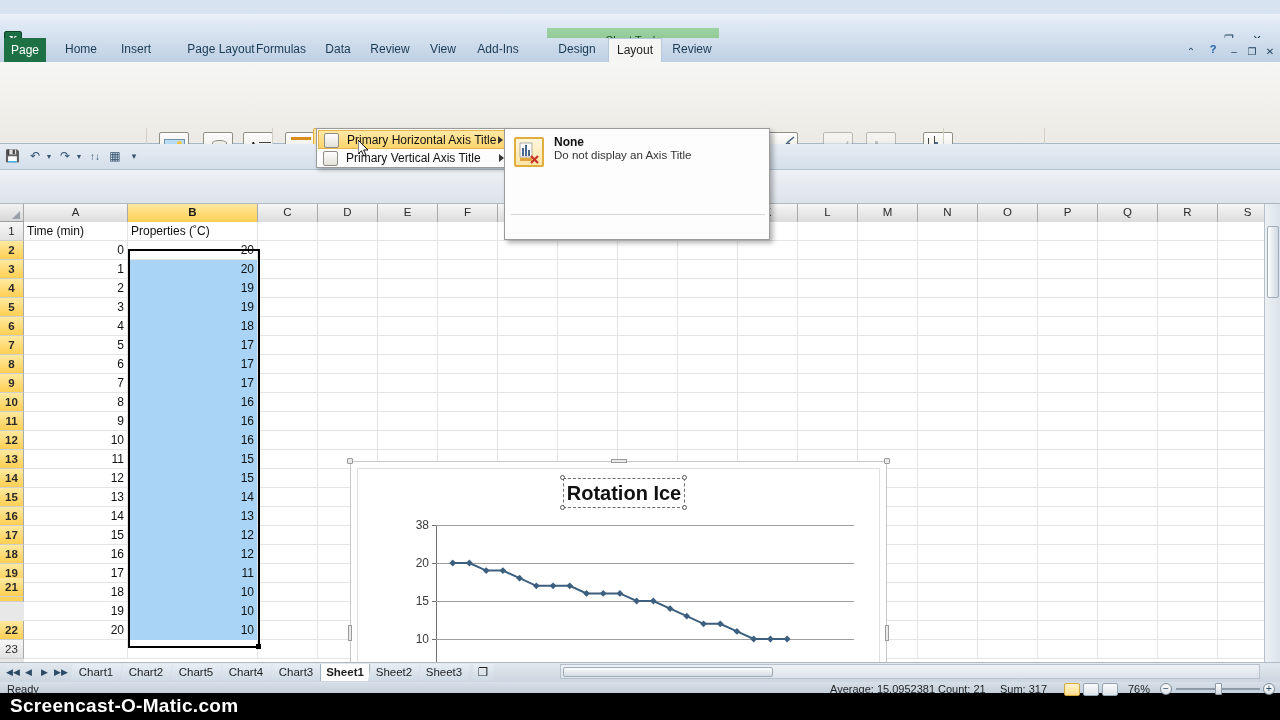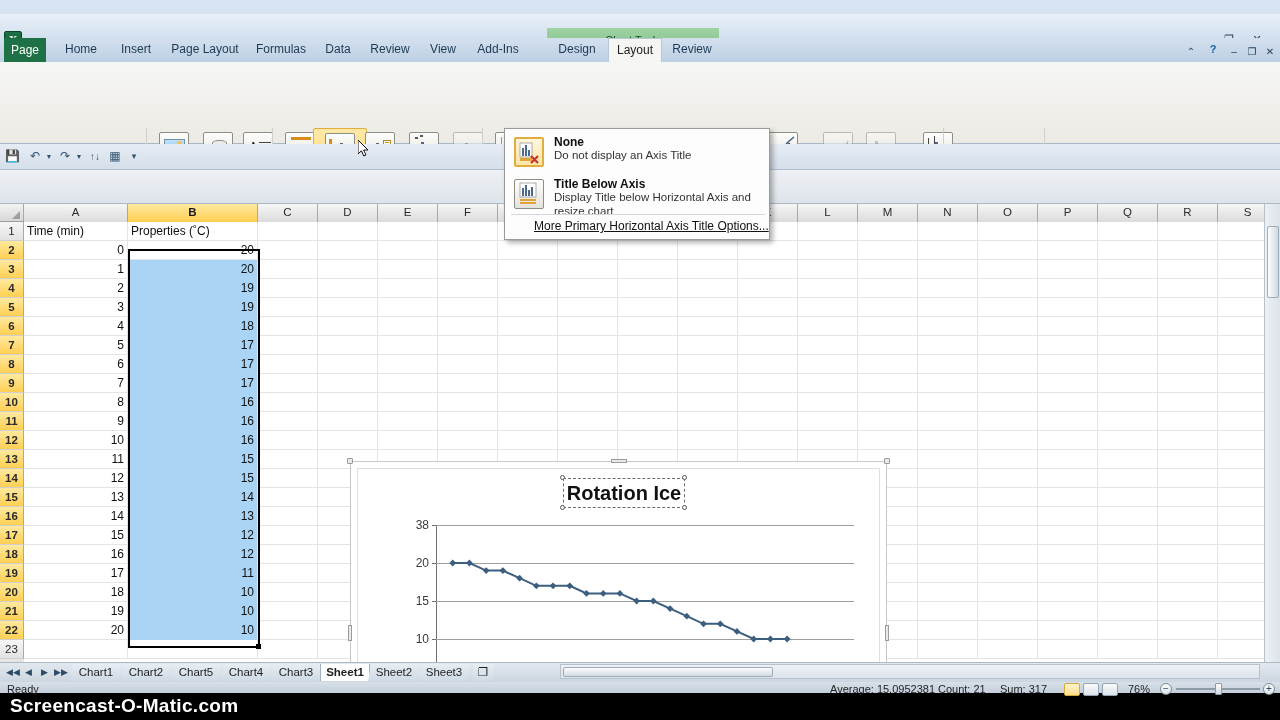--- a/index.html
+++ b/index.html
@@ -233,21 +233,21 @@
     <div class="wbtn" style="left:1244px">✕</div>
     <div id="chart-tools-head">Chart Tools</div>
   </div>
 
   <div id="tabstrip">
     <div id="ct-band"></div>
   </div>
   <div id="tab-file">Page</div>
   <div class="rtab" style="left:54px;width:54px">Home</div>
   <div class="rtab" style="left:110px;width:52px">Insert</div>
-  <div class="rtab" style="left:164px;width:82px">Page Layout</div>
+  <div class="rtab" style="left:180px;width:82px">Page Layout</div>
   <div class="rtab" style="left:248px;width:66px">Formulas</div>
   <div class="rtab" style="left:316px;width:44px">Data</div>
   <div class="rtab" style="left:362px;width:56px">Review</div>
   <div class="rtab" style="left:420px;width:46px">View</div>
   <div class="rtab" style="left:468px;width:60px">Add-Ins</div>
   <div class="rtab" style="left:548px;width:58px">Design</div>
   <div class="rtab sel" style="left:608px;width:54px">Layout</div>
   <div class="rtab" style="left:664px;width:56px">Review</div>
   <div class="wbtn" style="left:1182px;top:44px;width:18px;font-size:10px">⌃</div>
   <div class="wbtn" style="left:1204px;top:42px;width:18px;color:#1c5fa8;font-weight:bold">?</div>
@@ -573,21 +573,21 @@
         <div class="rowcell sel" style="top: 190px;">11</div>
         <div class="rowcell sel" style="top: 209px;">12</div>
         <div class="rowcell sel" style="top: 228px;">13</div>
         <div class="rowcell sel" style="top: 247px;">14</div>
         <div class="rowcell sel" style="top: 266px;">15</div>
         <div class="rowcell sel" style="top: 285px;">16</div>
         <div class="rowcell sel" style="top: 304px;">17</div>
         <div class="rowcell sel" style="top: 323px;">18</div>
         <div class="rowcell sel" style="top: 342px;">19</div>
         <div class="rowcell sel" style="top: 361px;">20</div>
-        <div class="rowcell sel" style="top: 380px;">21</div>
+        <div class="rowcell sel" style="top: 356px;">21</div>
         <div class="rowcell sel" style="top: 399px;">22</div>
         <div class="rowcell" style="top: 418px;">23</div>
       </div>
     <div id="rows">
         <div class="grow" style="top: 18px;">
           <div class="gcell" style="left: 0px; width: 104px;">Time (min)</div>
           <div class="gcell" style="left: 104px; width: 130px;">Properties (˚C)</div>
           <div class="gcell" style="left: 234px; width: 60px;"></div>
           <div class="gcell" style="left: 294px; width: 60px;"></div>
           <div class="gcell" style="left: 354px; width: 60px;"></div>
@@ -1170,54 +1170,48 @@
   <div class="stat" style="left:938px">Count: 21</div>
   <div class="stat" style="left:1000px">Sum: 317</div>
   <div class="vbtn on" style="left:1064px"></div>
   <div class="vbtn" style="left:1083px"></div>
   <div class="vbtn" style="left:1102px"></div>
   <div id="zoomtxt" style="left:1128px">76%</div>
   <div class="zcirc" style="left:1160px">−</div>
   <div id="zoomtrack" style="left:1176px;width:84px"></div>
   <div id="zoomknob" style="left:1215px"></div>
   <div class="zcirc" style="left:1263px">+</div>
+<div id="menu1" style="left: 316px; top: 128px;">
+      <div class="m1item hl" style="top:1px">
+        <span class="mico"></span>
+        <span>Primary Horizontal Axis Title</span>
+        <span class="marrow"></span>
+      </div>
+      <div class="m1item" style="top:20px">
+        <span class="mico"></span>
+        <span>Primary Vertical Axis Title</span>
+        <span class="marrow"></span>
+      </div>
+    </div>
     <div id="menu2" style="left: 504px; top: 128px;">
       <div class="m2item" style="top:2px;height:40px">
         <span class="m2ico selico">
           <svg width="26" height="26" viewBox="0 0 26 26">
             <rect x="4" y="4" width="12" height="14" fill="#fff" stroke="#8a8a8a" stroke-width=".7"></rect>
             <rect x="6" y="9" width="2" height="8" fill="#49688c"></rect>
             <rect x="9" y="6" width="2" height="11" fill="#49688c"></rect>
             <rect x="12" y="11" width="2" height="6" fill="#49688c"></rect>
             <rect x="4" y="19" width="12" height="3" fill="#e0a33c"></rect>
             <path d="M15 17 l7 7 M22 17 l-7 7" stroke="#c6342a" stroke-width="2.2"></path>
           </svg>
         </span>
         <span class="m2t">None</span>
         <span class="m2d">Do not display an Axis Title</span>
       </div>
-      <div class="m2item" style="top:44px;height:40px">
-        <span class="m2ico">
-          <svg width="26" height="26" viewBox="0 0 26 26">
-            <rect x="5" y="3" width="16" height="14" fill="#fff" stroke="#8a8a8a" stroke-width=".7"></rect>
-            <rect x="7" y="8" width="2" height="8" fill="#49688c"></rect>
-            <rect x="10" y="5" width="2" height="11" fill="#49688c"></rect>
-            <rect x="13" y="10" width="2" height="6" fill="#49688c"></rect>
-            <rect x="16" y="7" width="2" height="9" fill="#49688c"></rect>
-            <rect x="5" y="19" width="16" height="2" fill="#e0a33c"></rect>
-            <rect x="5" y="22" width="16" height="2" fill="#e0a33c"></rect>
-          </svg>
-        </span>
-        <span class="m2t">Title Below Axis</span>
-        <span class="m2d">Display Title below Horizontal Axis and resize chart</span>
-      </div>
       <div id="m2sep"></div>
-      <div id="m2more">
-        <u>More Primary Horizontal Axis Title Options...</u>
-      </div>
     </div>
     <div id="cursor" style="left: 358px; top: 140px;">
       <svg width="12" height="18" viewBox="0 0 12 18">
         <polygon points="0,0 0,14 3.4,10.8 5.8,16 8,15 5.6,10 10,10" fill="#fff" stroke="#111" stroke-width="1"></polygon>
       </svg>
     </div>
   </div>
 
 <div id="watermark">Screencast-O-Matic.com</div>
 

